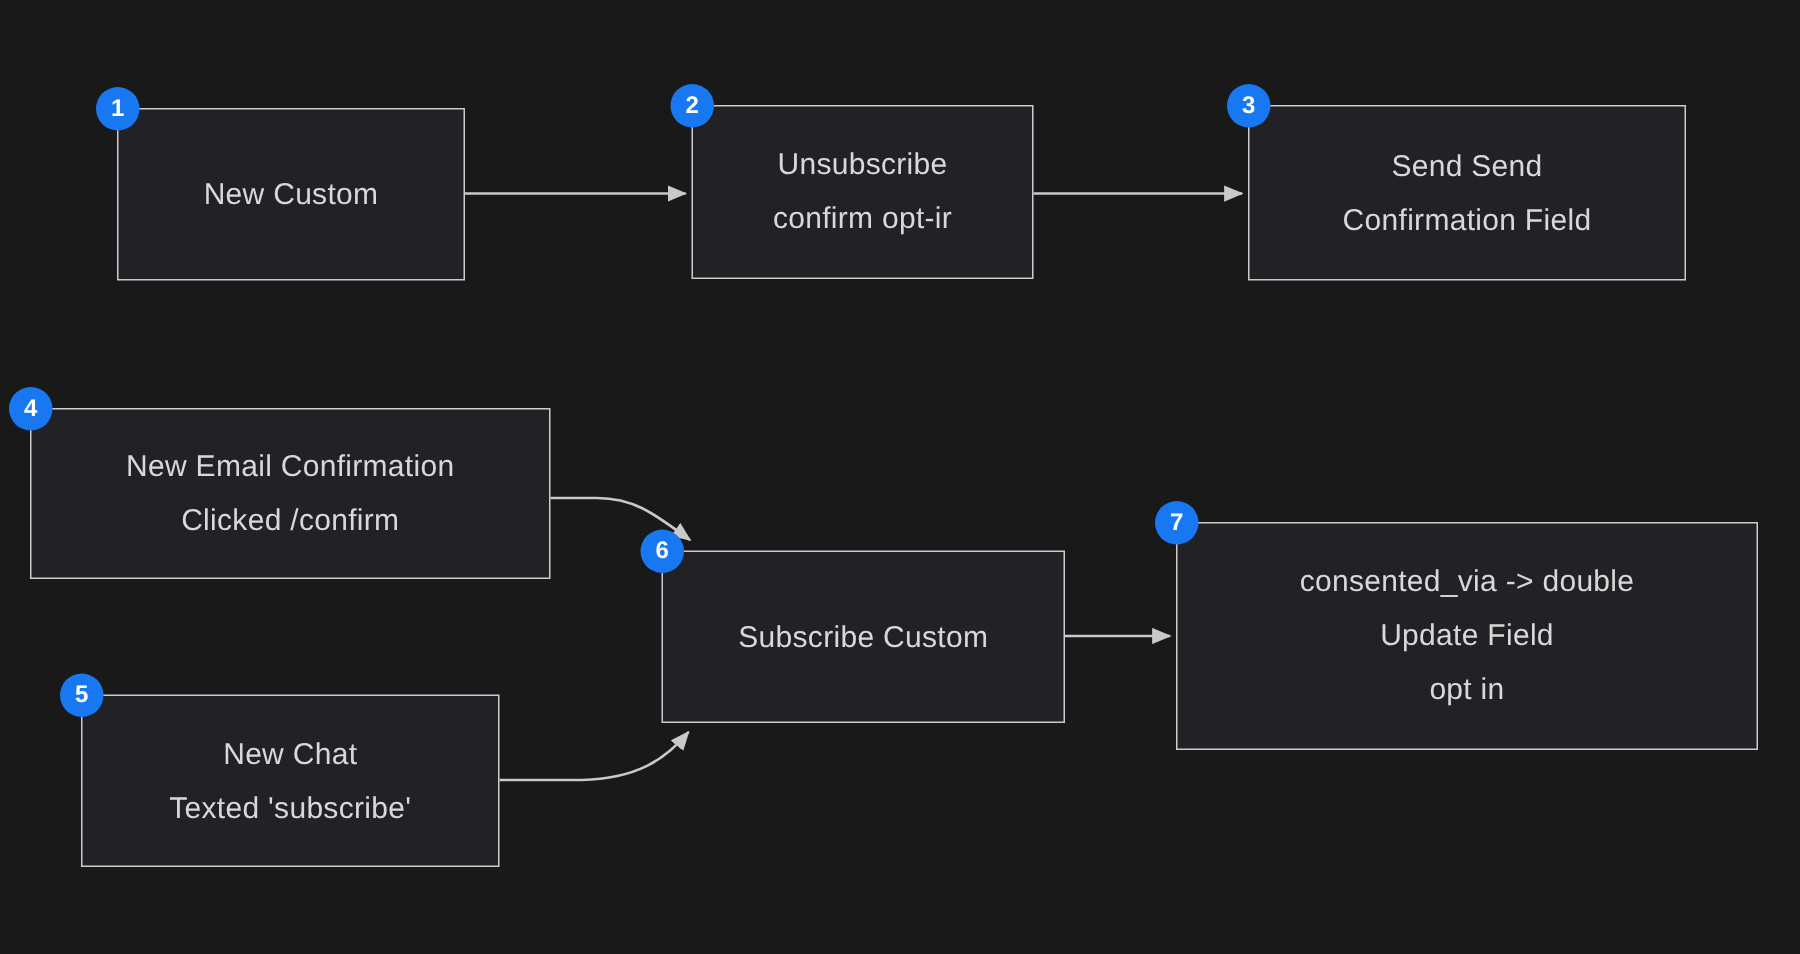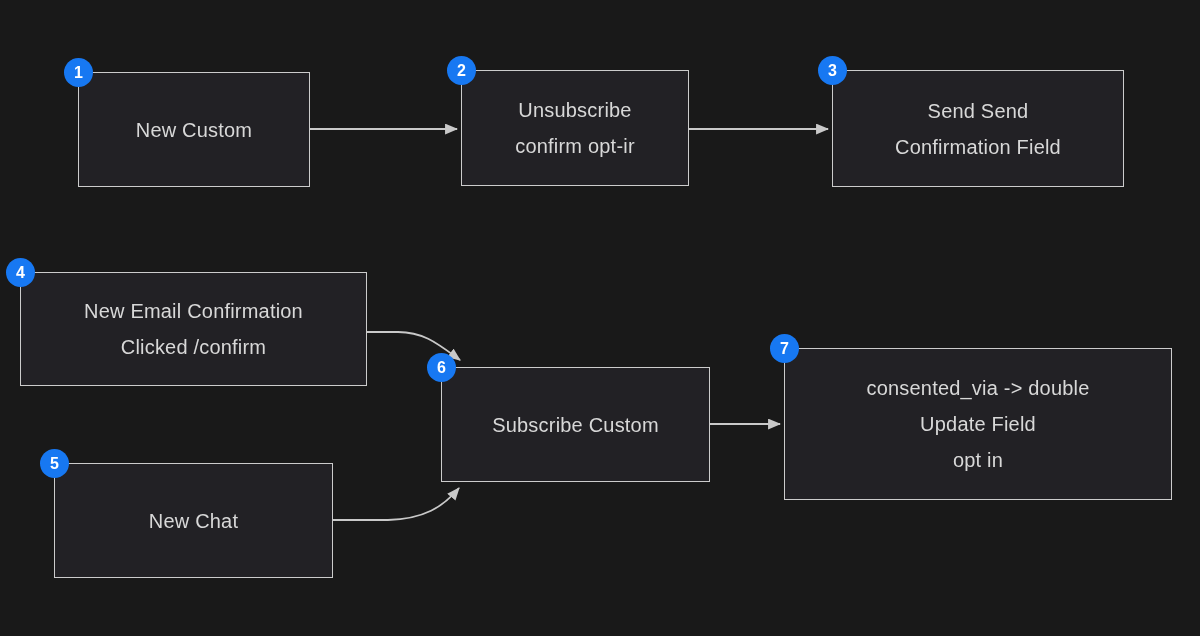--- a/index.html
+++ b/index.html
@@ -61,20 +61,21 @@
 
   <div class="node n4">
     <span class="badge">4</span>
     <span class="line">New Email Confirmation</span>
     <span class="line">Clicked /confirm</span>
   </div>
 
   <div class="node n5">
     <span class="badge">5</span>
     <span class="line">New Chat</span>
+    <span class="line">Texted 'subscribe'</span>
   </div>
 
   <div class="node n6">
     <span class="badge">6</span>
     <span class="line">Subscribe Custom</span>
   </div>
 
   <div class="node n7">
     <span class="badge">7</span>
     <span class="line">consented_via -&gt; double</span>

